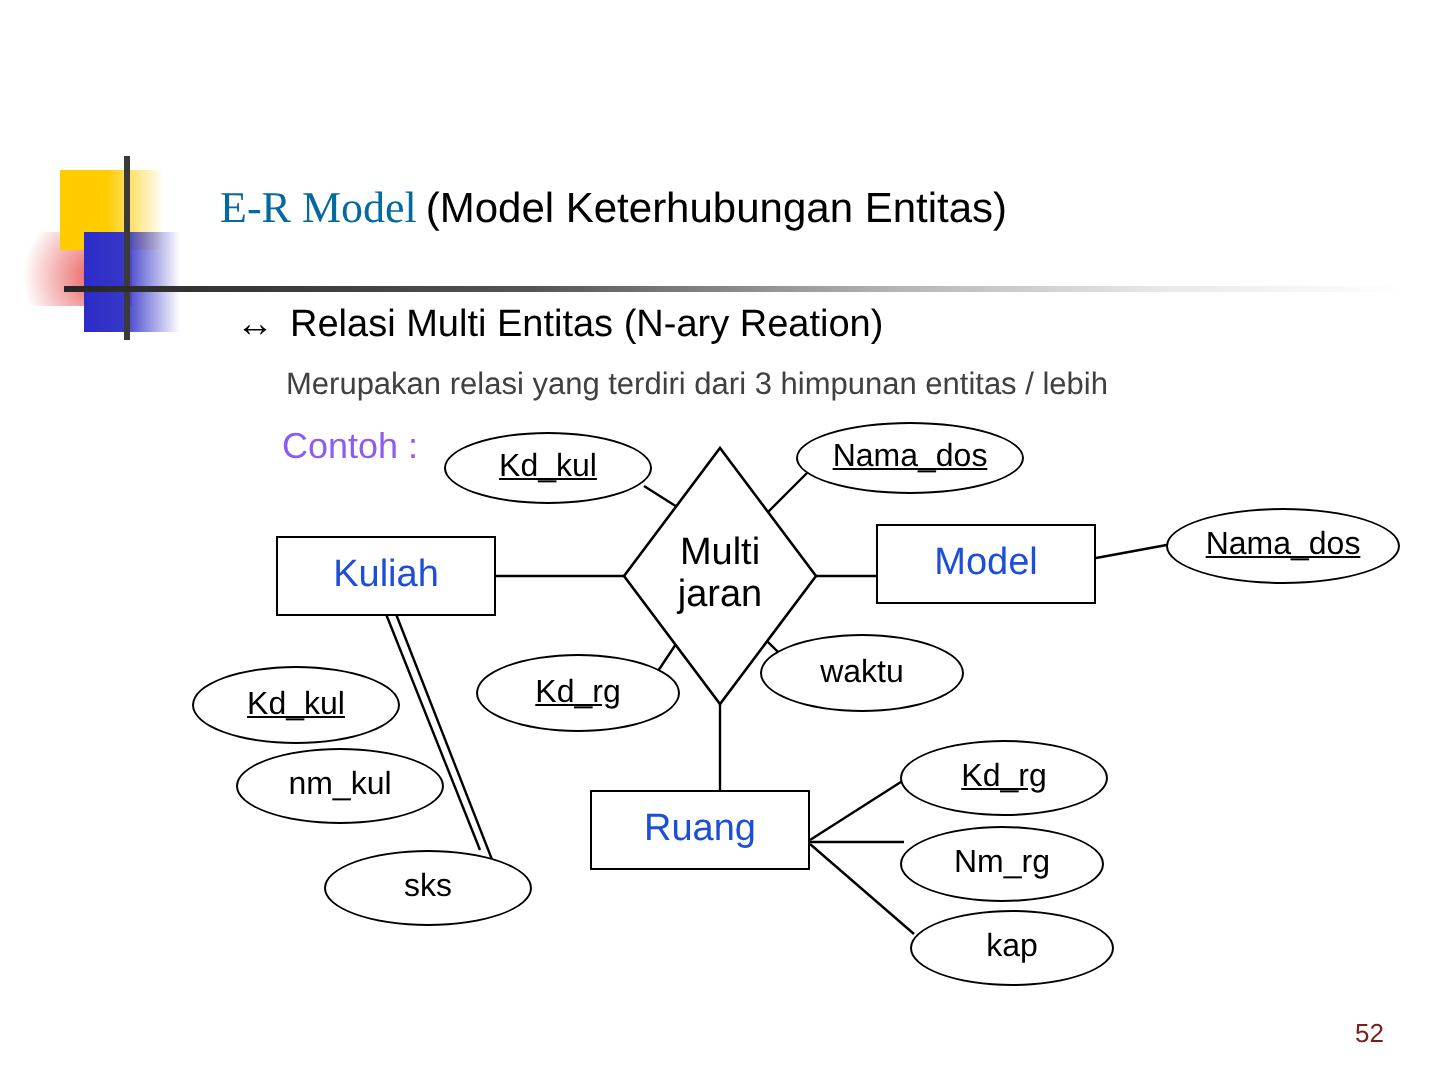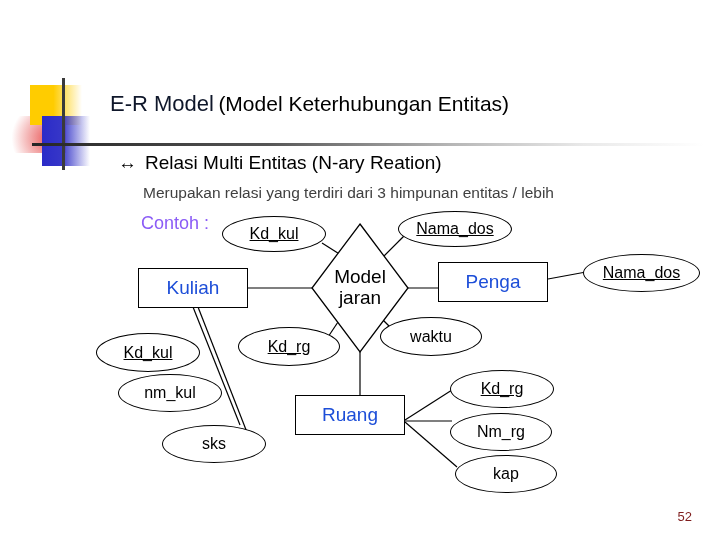--- a/index.html
+++ b/index.html
@@ -48,23 +48,23 @@
     background: linear-gradient(to right, #262626 0%, #555 35%, #b5b5b5 62%, #e9e9e9 82%, #ffffff 100%);
   }
 
   
   .title-wrap {
     position: absolute;
     left: 110px; top: 91px;
     white-space: nowrap;
   }
   .title-serif {
-    font-family: Liberation Sans, sans-serif;
+    font-family: Liberation Serif, serif;
     font-size: 22px;
-    color: #0f172a;
+    color: #0369a1;
   }
   .title-sans {
     font-family: Liberation Sans, sans-serif;
     font-size: 21px;
     color: #000;
   }
   .bullet-line {
     position: absolute;
     left: 118px; top: 152px;
     font-size: 19px;
@@ -234,32 +234,32 @@
 
   <div class="er-ellipse" style="left:455px;  top:455px; width:102px; height:38px;">
     <span>kap</span>
   </div>
 
   <div class="er-box" style="left:138px; top:268px; width:110px; height:40px;">
     <span>Kuliah</span>
   </div>
 
   <div class="er-box" style="left:438px; top:262px; width:110px; height:40px;">
-    <span>Penga</span>
+    <span>Model</span>
   </div>
 
   <div class="er-box" style="left:295px; top:395px; width:110px; height:40px;">
     <span>Ruang</span>
   </div>
 
   <div class="er-diamond" style="left:310px; top:222px; width:100px; height:132px;">
     <svg width="100" height="132" viewBox="0 0 100 132">
       <polygon points="50,2 98,66 50,130 2,66" fill="#ffffff" stroke="#000000" stroke-width="1.3"></polygon>
     </svg>
     <div class="dlabel">
-      <span>Model</span>
+      <span>Multi</span>
       <span>jaran</span>
     </div>
   </div>
 
   <div class="page-num">52</div>
 
 </div>
 
 </body></html>

